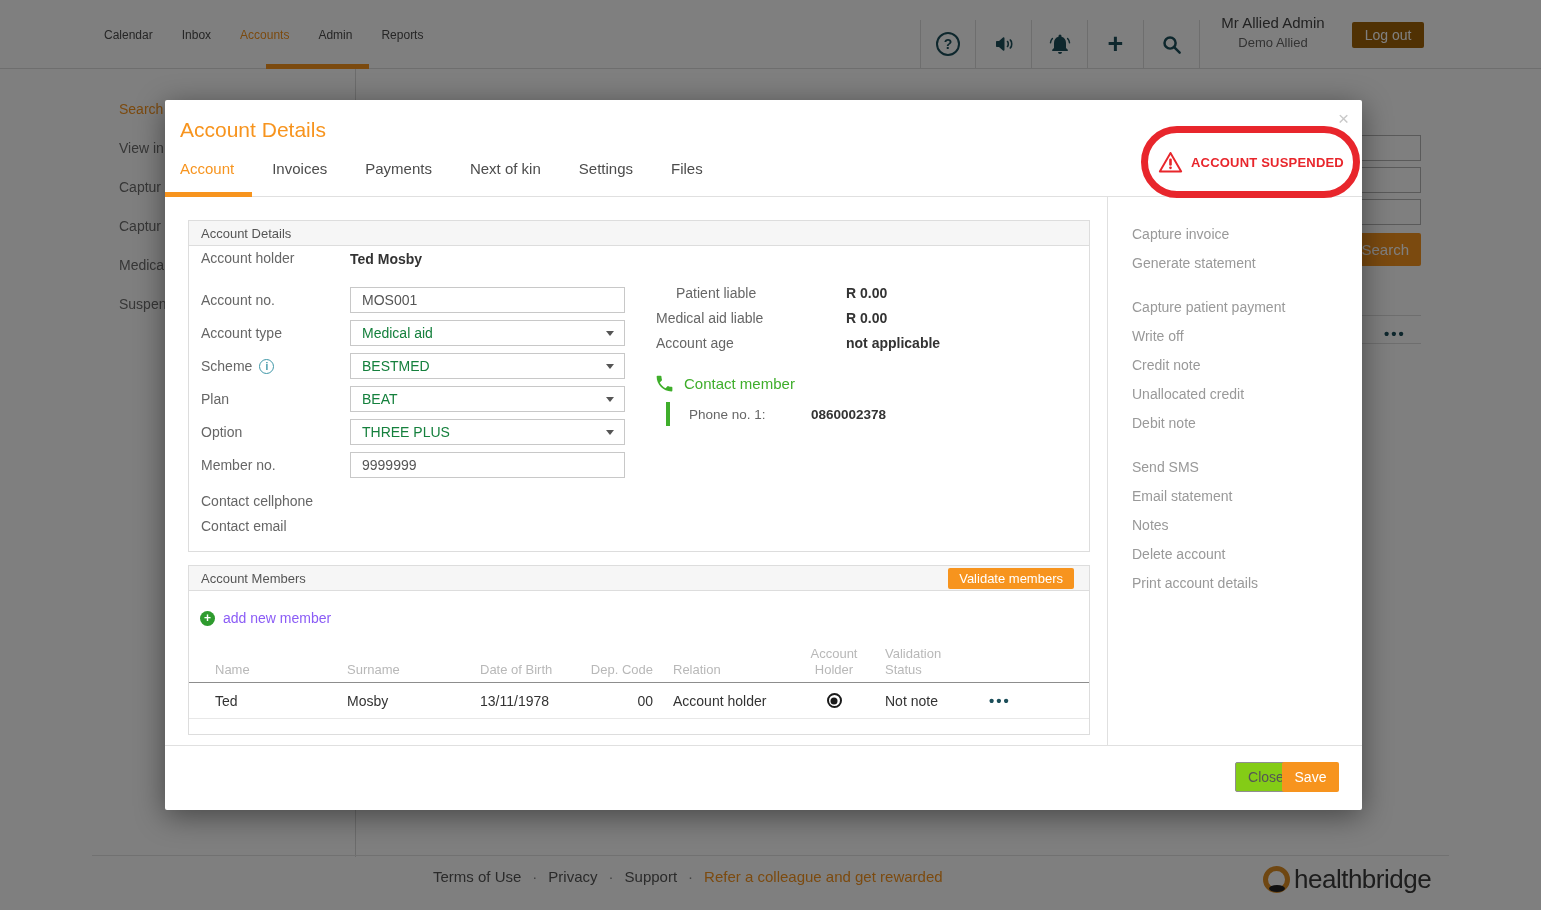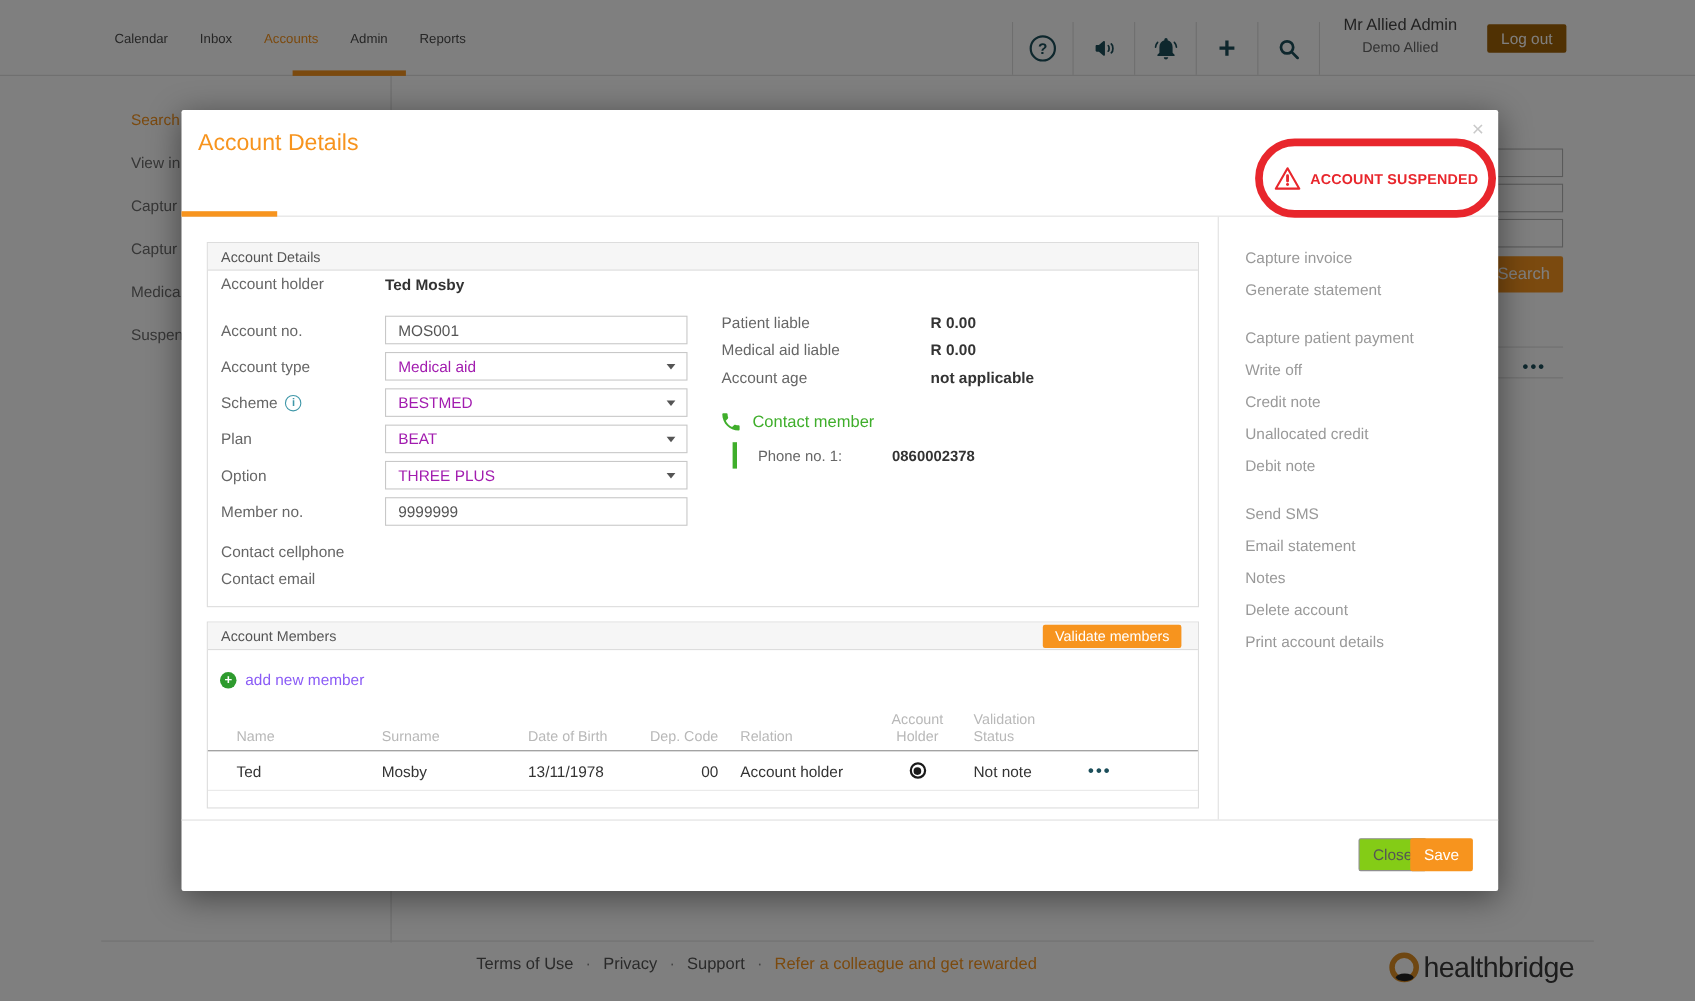--- a/index.html
+++ b/index.html
@@ -82,21 +82,21 @@
   .box-strip { height:25px; background:#f6f6f6; border-bottom:1px solid #ddd; font-size:13px; color:#555;
                line-height:25px; padding-left:12px; position:relative; }
   .details-box { top:120px; height:332px; }
   .members-box { top:465px; height:170px; }
 
   .f-label { position:absolute; left:12px; font-size:14px; color:#666; display:flex; align-items:center; gap:7px; }
   .f-value-bold { position:absolute; font-size:14px; color:#333; font-weight:bold; }
   .f-input { position:absolute; left:161px; width:275px; height:26px; border:1px solid #c8c8c8;
              font-size:14px; color:#555; padding:0 11px; font-family:"Liberation Sans", sans-serif; background:#fff; }
   .f-select { position:absolute; left:161px; width:275px; height:26px; border:1px solid #c8c8c8;
-              font-size:14px; color:#a21caf; line-height:24px; padding-left:11px; cursor:pointer; background:#fff; }
+              font-size:14px; color:#15803d; line-height:24px; padding-left:11px; cursor:pointer; background:#fff; }
   .f-select::after { content:""; position:absolute; right:10px; top:10px; border-left:4.5px solid transparent;
                      border-right:4.5px solid transparent; border-top:5.5px solid #555; }
   .info-badge { width:15px; height:15px; border:1.5px solid #3F97A8; border-radius:50%; display:inline-flex;
                 align-items:center; justify-content:center; font-size:10px; font-weight:bold;
                 color:#3F97A8; cursor:pointer; }
   .green-link { position:absolute; display:flex; align-items:center; gap:9px; color:#3FAE2B;
                 font-size:15px; cursor:pointer; }
   .green-bar { position:absolute; width:4px; height:24px; background:#3FAE2B; }
 
   .validate-btn { position:absolute; right:15px; top:2px; height:21px; background:#F7941E; border:none;
@@ -217,20 +217,28 @@
     <span class="logo-ring"></span>
     <span class="brand-text">healthbridge</span>
   </div>
 
   <div class="overlay"></div>
 
   <div class="modal">
     <span class="modal-close">×</span>
     <div class="modal-title">Account Details</div>
 
+    <div class="tabs">
+      <div class="tab active">Account</div>
+      <div class="tab">Invoices</div>
+      <div class="tab">Payments</div>
+      <div class="tab">Next of kin</div>
+      <div class="tab">Settings</div>
+      <div class="tab">Files</div>
+    </div>
     <div class="tabs-divider"></div>
     <div class="tab-underline"></div>
 
     <div class="suspended-annotation">
       <svg width="27" height="27" viewBox="0 0 24 24" fill="none" stroke="#E8262C" stroke-width="1.7" stroke-linejoin="round">
         <path d="M12 3.5 21.5 20h-19z"></path>
         <line x1="12" y1="9.5" x2="12" y2="13.8" stroke-linecap="round" stroke-width="2.3"></line>
         <circle cx="12" cy="16.7" r="1.2" fill="#E8262C" stroke="none"></circle>
       </svg>
       <span class="suspended-text">ACCOUNT SUSPENDED</span>
@@ -261,21 +269,21 @@
 
       <div class="f-label" style="top:203px;">Option</div>
       <div class="f-select" style="top:198px;">THREE PLUS</div>
 
       <div class="f-label" style="top:236px;">Member no.</div>
       <input class="f-input" style="top: 231px;" value="9999999">
 
       <div class="f-label" style="top:272px;">Contact cellphone</div>
       <div class="f-label" style="top:297px;">Contact email</div>
 
-      <div class="f-label" style="left:467px; top:64px;">Patient liable</div>
+      <div class="f-label" style="left:487px; top:64px;">Patient liable</div>
       <div class="f-value-bold" style="left:657px; top:64px;">R 0.00</div>
       <div class="f-label" style="left:467px; top:89px;">Medical aid liable</div>
       <div class="f-value-bold" style="left:657px; top:89px;">R 0.00</div>
       <div class="f-label" style="left:467px; top:114px;">Account age</div>
       <div class="f-value-bold" style="left:657px; top:114px;">not applicable</div>
 
       <div class="green-link" style="left:465px; top:152px;">
         <svg width="21" height="21" viewBox="0 0 24 24" fill="#3FAE2B">
           <path d="M6.6 10.8c1.4 2.8 3.8 5.1 6.6 6.6l2.2-2.2c.3-.3.7-.4 1-.2 1.1.4 2.3.6 3.6.6.6 0 1 .4 1 1V20c0 .6-.4 1-1 1C10.6 21 3 13.4 3 4c0-.6.4-1 1-1h3.5c.6 0 1 .4 1 1 0 1.2.2 2.5.6 3.6.1.3 0 .7-.2 1l-2.3 2.2z"></path>
         </svg>

